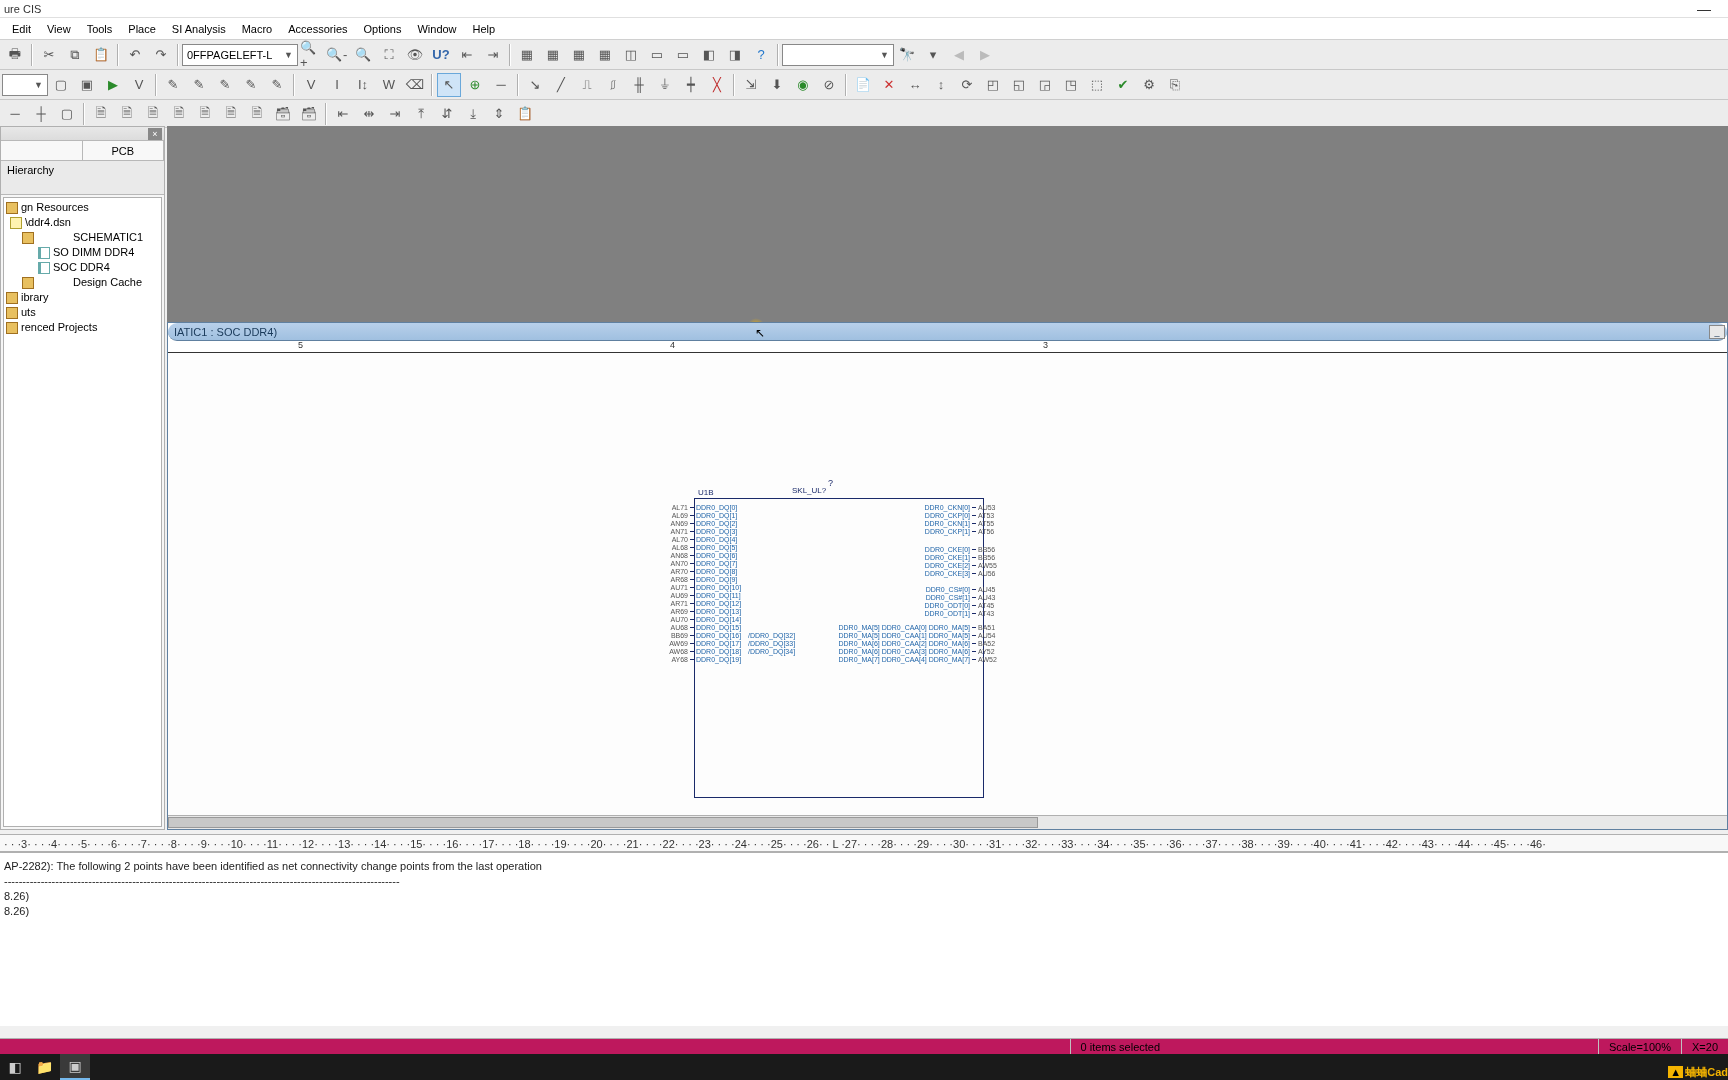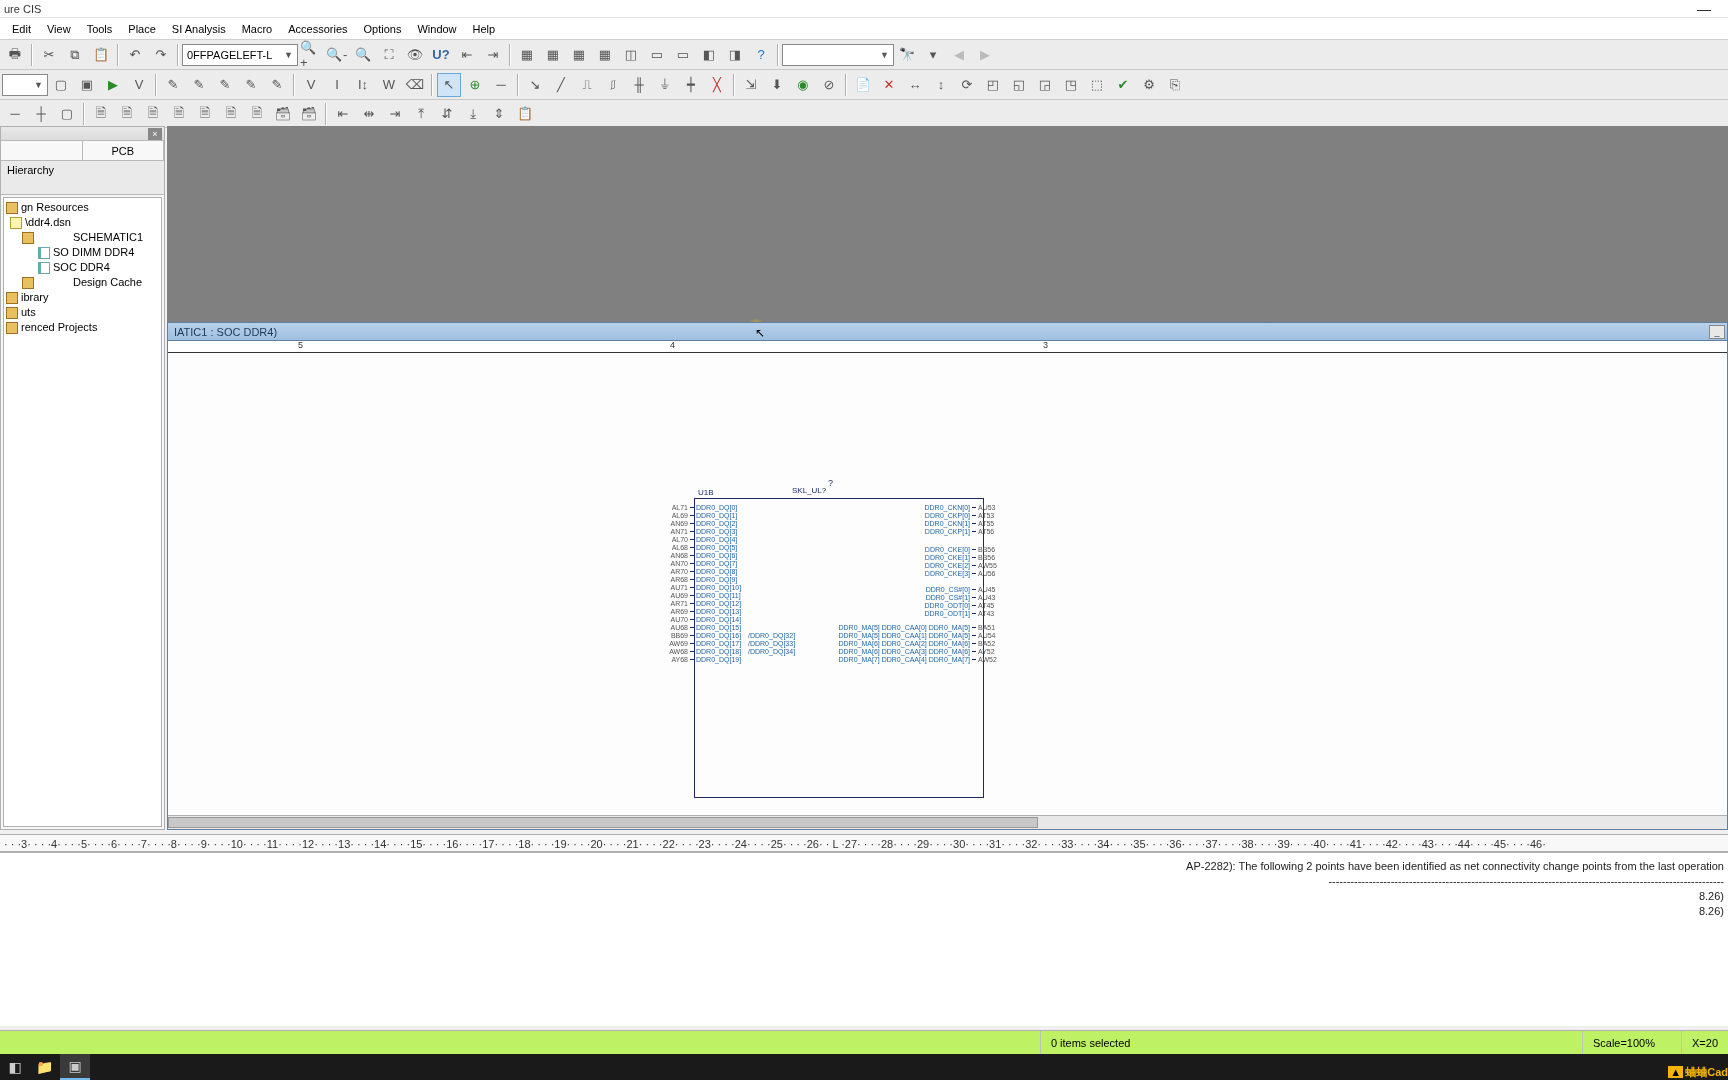--- a/index.html
+++ b/index.html
@@ -39,21 +39,21 @@
 .tnode { line-height: 15px; white-space: nowrap; padding-left: 2px; display: flex; align-items: center; gap: 3px; }
 .tnode .ticon { width: 12px; height: 12px; display: inline-block; }
 .ind1 { padding-left: 6px; } .ind2 { padding-left: 18px; gap: 39px; } .ind3 { padding-left: 34px; }
 .ifolder { background: #e8c060; border: 1px solid #a07020; }
 .ipage   { background: #fff; border: 1px solid #6aa; box-shadow: inset 2px 0 #6aa; }
 .isch    { background: #fff3b0; border: 1px solid #b0a030; }
 
 
 .canvaswrap { flex: 1; background: #808080; position: relative; margin: 4px 0 4px 0; }
 .docwin { position: absolute; left: 0; right: 0; top: 196px; bottom: 0; background: #fff; border: 1px solid #6080a0; }
-.docwin-title { height: 18px; background: linear-gradient(#b8d0ea,#a0c0e0); border-bottom: 1px solid #6080a0; line-height: 18px; padding-left: 6px; color: #1a3a5a; position: relative; }
+.docwin-title { height: 18px; background: linear-gradient(#b8d0ea,#a0c0e0); border-bottom: 1px solid #6080a0; line-height: 18px; padding-left: 6px; color: #1a3a5a; position: relative; border-radius: 9px; }
 .docwin-title .winctl { position: absolute; right: 2px; top: 2px; display: flex; gap: 2px; }
 .docwin-title .winctl span { width: 16px; height: 14px; background: #e8e8e8; border: 1px solid #888; text-align: center; line-height: 12px; font-size: 9px; }
 .hruler { height: 12px; background: #fff; border-bottom: 1px solid #333; position: relative; }
 .hruler .rlabel { position: absolute; top: -1px; font-size: 9px; color: #333; }
 .schcanvas { position: absolute; top: 30px; left: 0; right: 0; bottom: 14px; background: #fdfdfd; overflow: hidden; }
 .dotgrid { position: absolute; inset: 0; background-image: radial-gradient(circle, #d8d8d8 0.5px, transparent 0.5px); background-size: 10px 10px; }
 .hsb { position: absolute; left: 0; right: 0; bottom: 0; height: 14px; background: #e8e8e8; border-top: 1px solid #b0b0b0; }
 .hsb .thumb { position: absolute; left: 0; width: 870px; top: 1px; bottom: 1px; background: #c8c8c8; border: 1px solid #999; }
 
 .cursor-hi { position: absolute; width: 18px; height: 18px; border-radius: 50%; background: radial-gradient(circle,#f5b400 0%,rgba(245,180,0,0) 70%); }
@@ -71,24 +71,24 @@
 .pinrow-r .pname { font-size: 7px; color: #2266aa; margin-right: 2px; }
 .pinrow-r .pline { width: 4px; height: 1px; background: #1a2a6a; }
 .pinrow-r .pnum { font-size: 7px; color: #555; text-align: left; width: 30px; margin-left: 2px; }
 .qmark { position: absolute; font-size: 9px; color: #1a2a6a; }
 
 
 .logruler { position: absolute; left: 0; right: 0; height: 18px; background: #f8f8f8; border-top: 1px solid #b0b0b0; border-bottom: 1px solid #b0b0b0; bottom: 228px; overflow: hidden; white-space: nowrap; font-size: 9px; line-height: 18px; color: #333; }
 
 
 .sessionlog { position: absolute; left: 0; right: 0; bottom: 54px; height: 174px; background: #fff; border-top: 1px solid #b0b0b0; padding: 6px 4px; font-size: 12px; color: #222; overflow: hidden; }
-.sessionlog .line { line-height: 15px; white-space: nowrap; text-align: right; }
-
-
-.statusbar { position: absolute; left: 0; right: 0; bottom: 26px; height: 24px; background: #bef264; border-top: 1px solid #b0b0b0; display: flex; align-items: center; gap: 16px; }
+.sessionlog .line { line-height: 15px; white-space: nowrap; }
+
+
+.statusbar { position: absolute; left: 0; right: 0; bottom: 26px; height: 16px; background: #be185d; border-top: 1px solid #b0b0b0; display: flex; align-items: center; }
 .statusbar .cell { border-left: 1px solid #c0c0c0; padding: 0 10px; height: 100%; display: flex; align-items: center; }
 .statusbar .spacer { flex: 1; }
 
 
 .taskbar { position: absolute; left: 0; right: 0; bottom: 0; height: 26px; background: #1a1a1a; display: flex; align-items: center; }
 .taskbar .tkbtn { width: 30px; height: 26px; display: flex; align-items: center; justify-content: center; color: #ccc; font-size: 14px; }
 .taskbar .tkbtn.active { background: #3a3a3a; border-bottom: 2px solid #76b9ed; }
 .watermark { margin-left: auto; color: #f5b400; font-size: 26px; font-weight: bold; padding-right: 0; font-family: "Microsoft YaHei","SimHei",sans-serif; white-space: nowrap; }
 .watermark .lam { color: #000; background: #f5b400; padding: 0 2px; margin-right: 2px; }
 </style>

